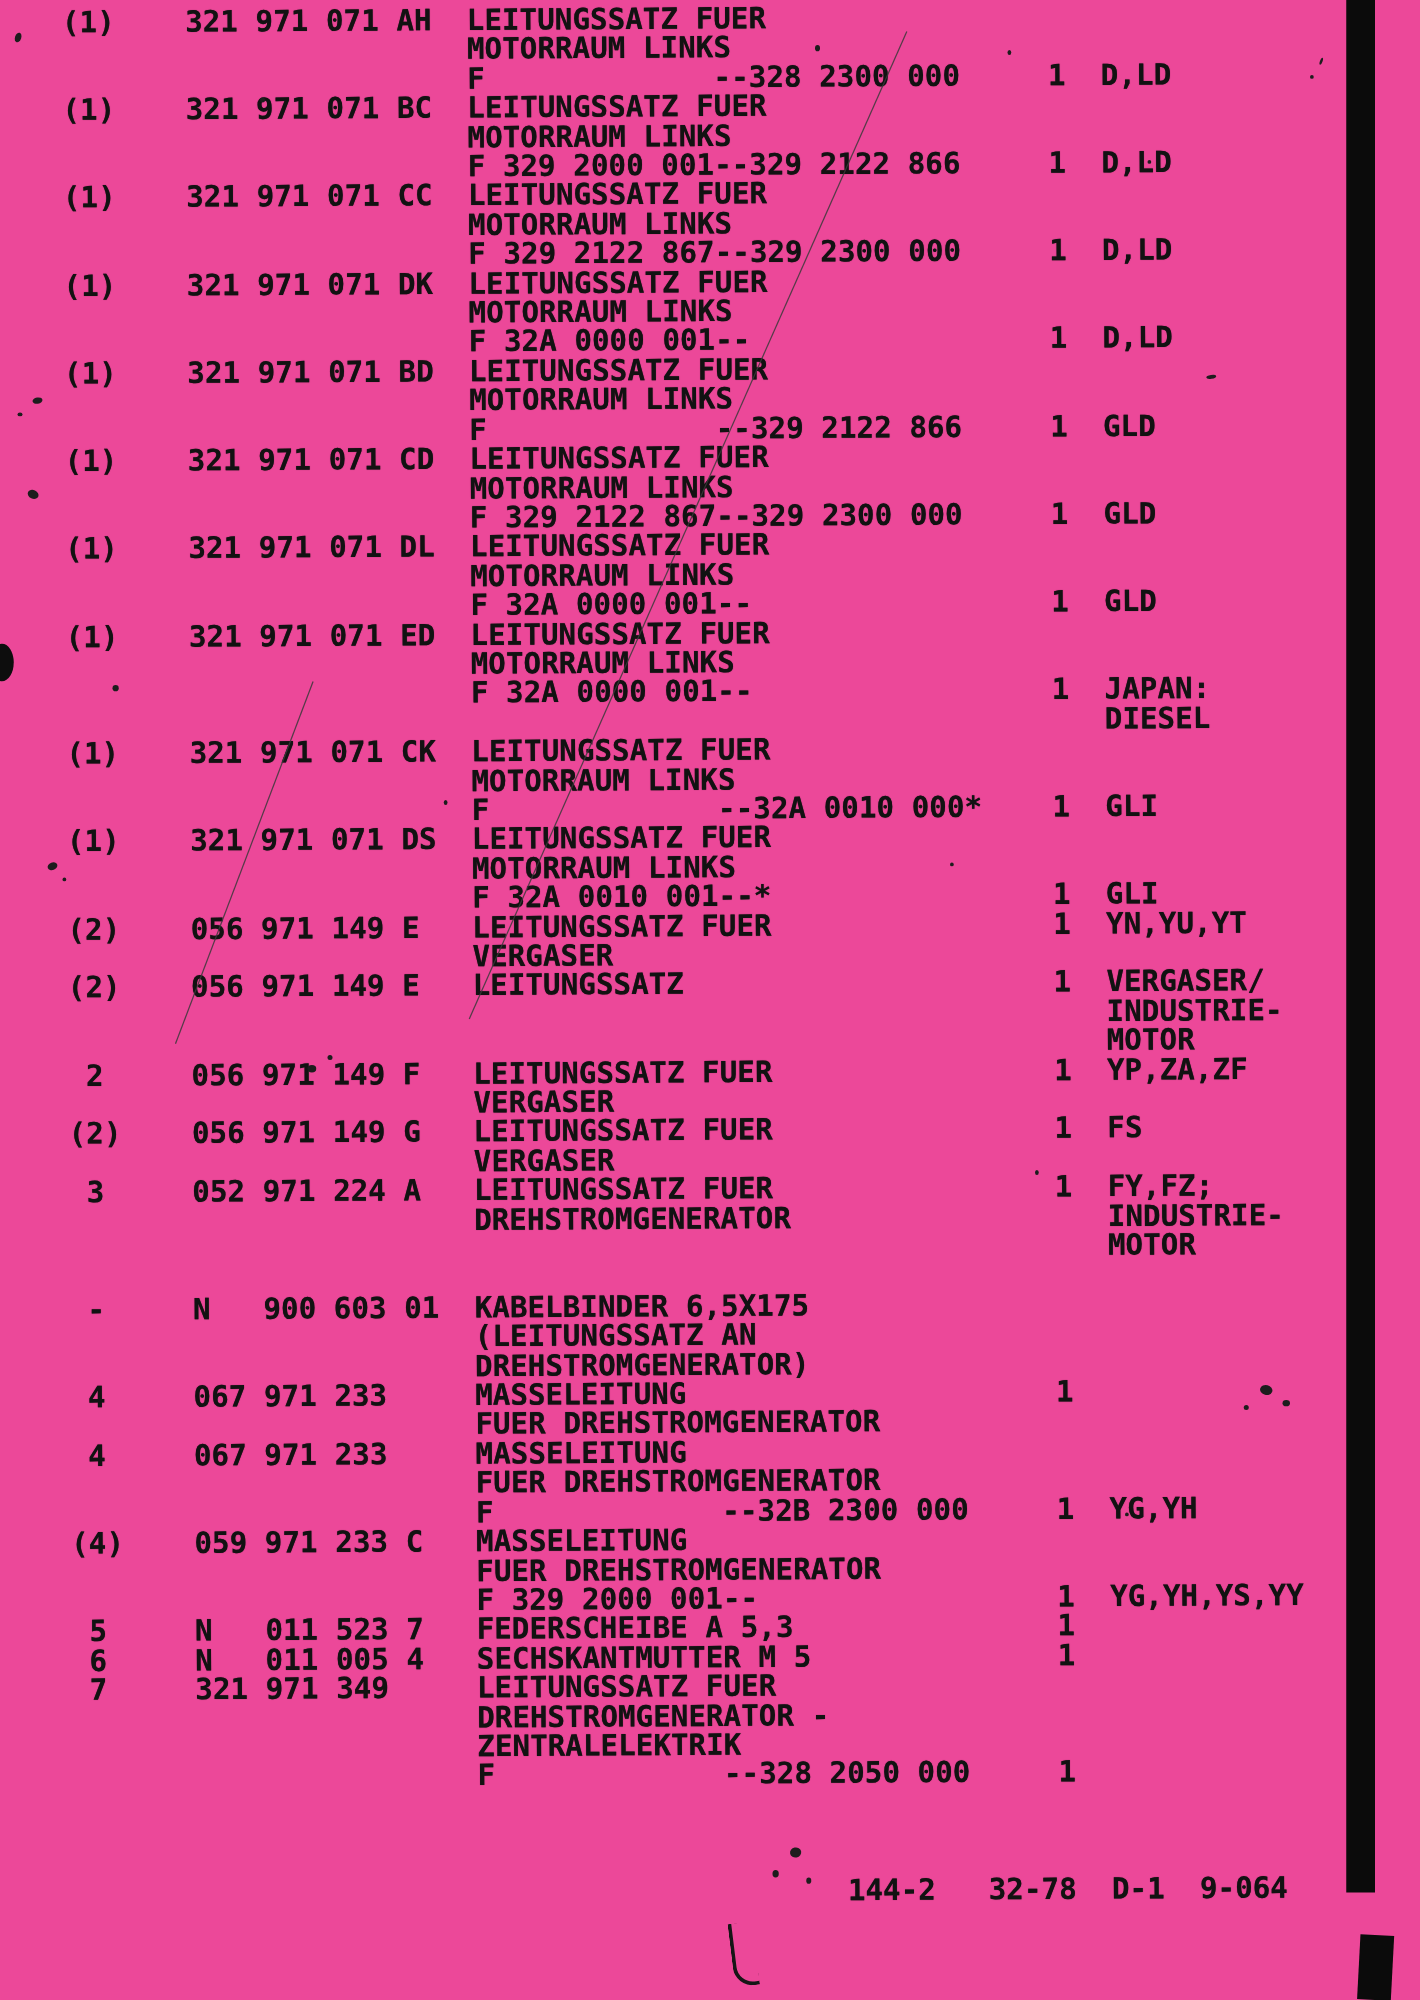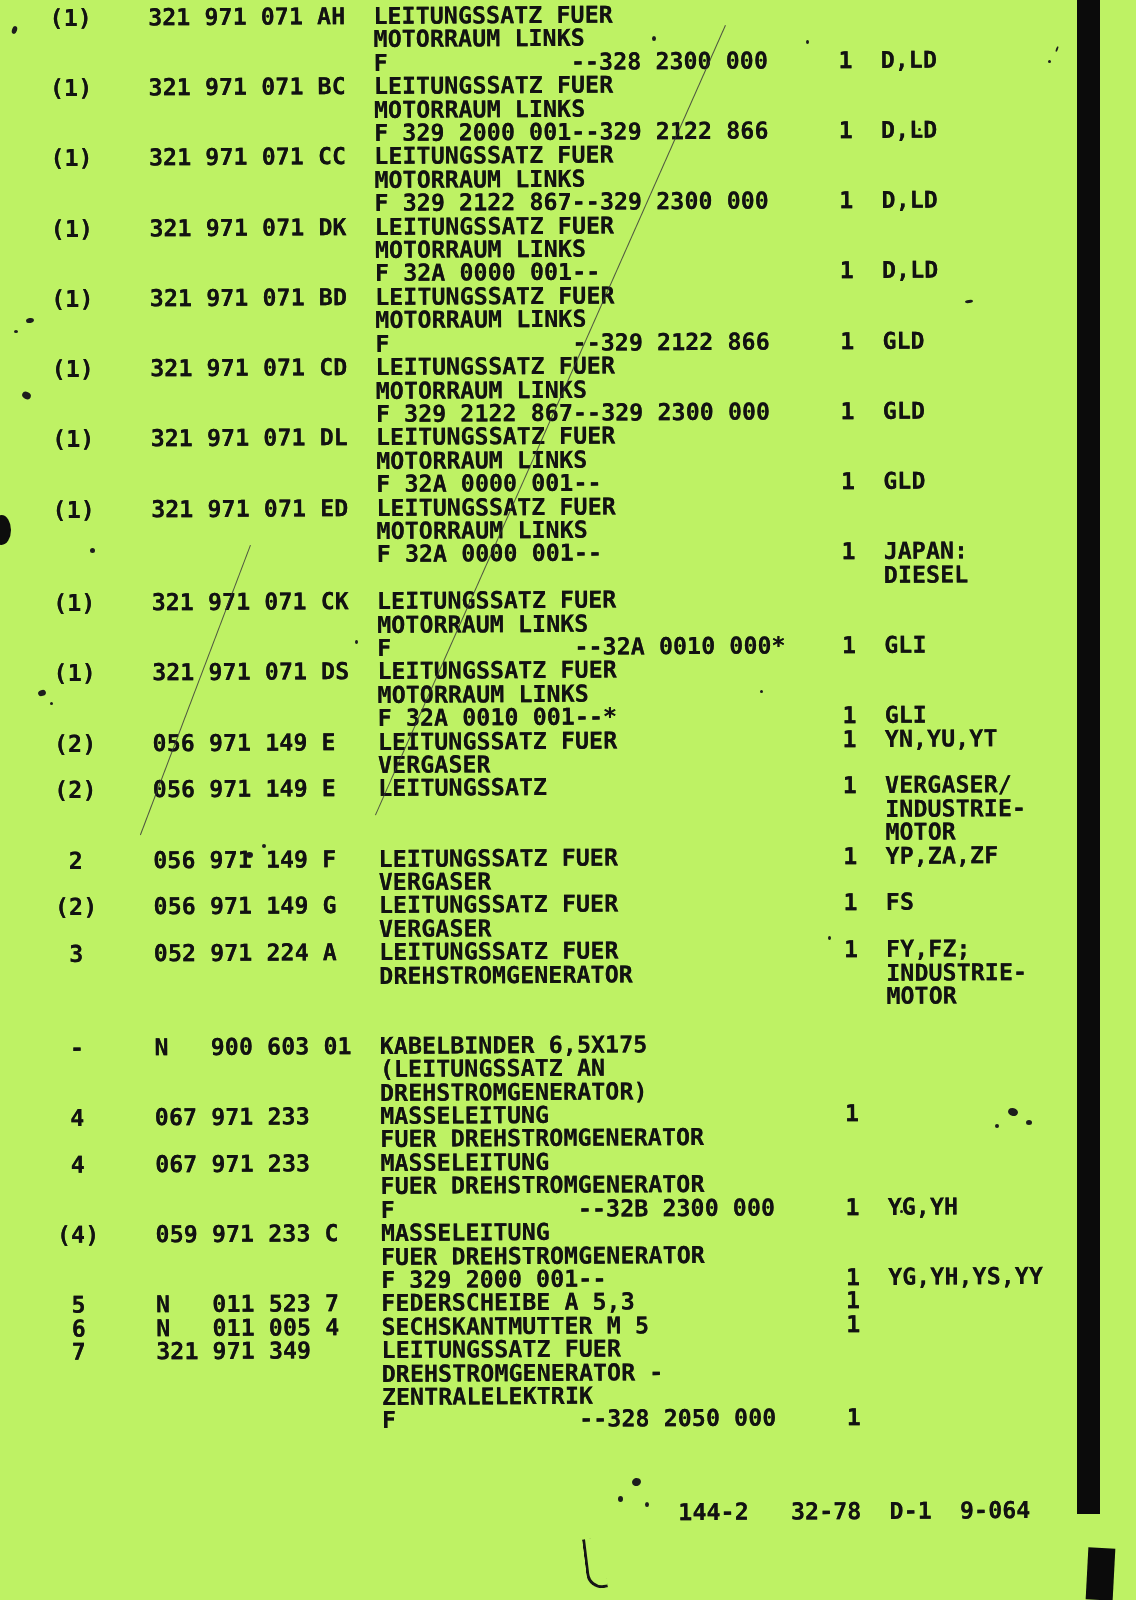--- a/index.html
+++ b/index.html
@@ -1,19 +1,19 @@
 <!DOCTYPE html>
 <html><head>
 <meta charset="utf-8">
 <style>
   html,body{margin:0;padding:0;background:#e9e9e6;}
   .page{
     position:relative;
     width:1136px;height:1600px;
-    background:#bef264;
+    background:#ec4899;
     overflow:hidden;
     font-family:"DejaVu Sans Mono", monospace;
   }
   .doc{
     position:absolute;left:40px;top:4px;margin:0;
     font-family:"DejaVu Sans Mono", monospace;
     font-size:23.4px;line-height:23.4px;font-weight:700;
     color:#121212;
     white-space:pre;
     text-shadow:0 0 0.6px rgba(15,15,15,.75);

